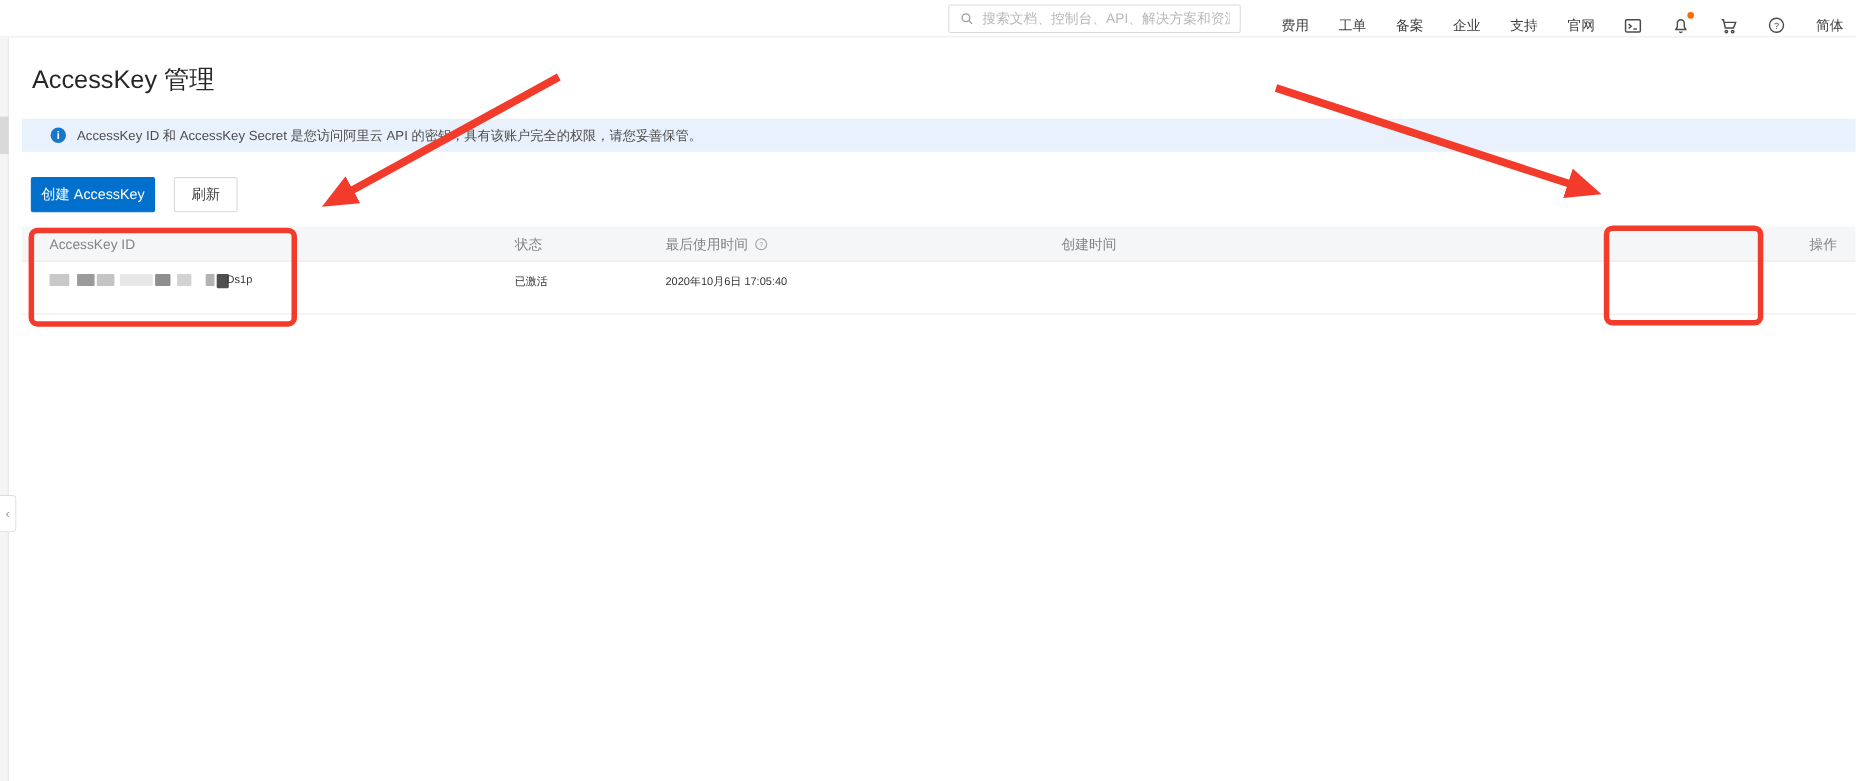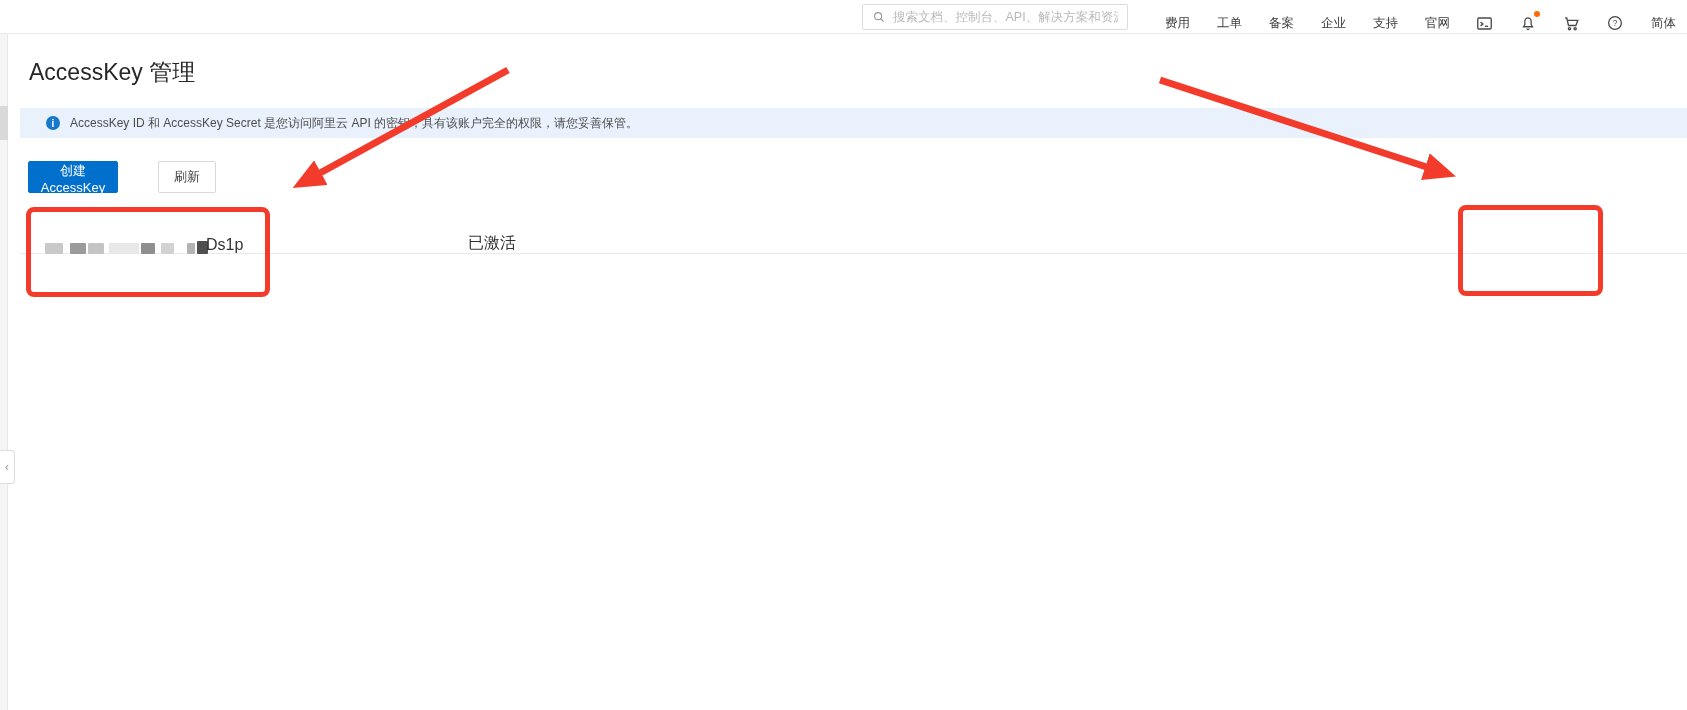--- a/index.html
+++ b/index.html
@@ -38,33 +38,33 @@
     font-weight:400; color:#262626; }
   .banner { position:absolute; left:20px; right:0; top:108px; height:30px;
     background:#e8f1fc; display:flex; align-items:center; padding-left:26px; gap:10px; }
   .info-icon { width:14px; height:14px; border-radius:50%; background:#1677cb; color:#fff;
     font-size:10px; font-weight:bold; display:flex; align-items:center; justify-content:center;
     font-style:normal; flex:0 0 auto; }
   .banner-text { font-size:12px; color:#4d4d4d; }
 
   .btn { position:absolute; top:161px; height:32px; font-size:13px; border-radius:2px;
     cursor:pointer; font-family:inherit; }
-  .btn-primary { left:28px; width:90px; background:#0070cc; border:1px solid #0070cc; color:#fff; }
+  .btn-primary { left:28px; width:113px; background:#0070cc; border:1px solid #0070cc; color:#fff; }
   .btn-default { left:158px; width:58px; background:#fff; border:1px solid #d9d9d9; color:#3d3d3d; }
 
   
   .table { position:absolute; left:20px; right:0; top:206px; }
   .thead { position:relative; height:32px; background:#f5f6f7; border-bottom:1px solid #e8e8e8; }
   .th { position:absolute; top:0; height:32px; display:flex; align-items:center;
     font-size:12.5px; color:#848484; gap:5px; white-space:nowrap; }
   .th-id { left:25px; } .th-status { left:448px; } .th-last { left:585px; }
   .th-created { left:945px; } .th-actions { right:17px; }
   .trow { position:relative; height:48px; background:#fff; border-bottom:1px solid #ebebeb; }
-  .td { position:absolute; top:0; height:48px; display:flex; align-items:flex-end;
-    font-size:16px; color:#333; white-space:nowrap; }
+  .td { position:absolute; top:11px; height:48px; display:flex; align-items:flex-start;
+    font-size:10px; color:#333; white-space:nowrap; }
   .td-id { left:25px; } .td-status { left:448px; } .td-last { left:585px; }
   .td-created { left:945px; } .td-actions { right:10px; gap:17px; }
   .mask { display:inline-block; height:11px; margin-right:2px; border-radius:1px; }
   .m1{width:18px;background:#c9c9c9;margin-right:7px;}
   .m2{width:16px;background:#9b9b9b;}
   .m3{width:16px;background:#c4c4c4;margin-right:5px;}
   .m4{width:30px;background:#e8e8e8;}
   .m5{width:14px;background:#8f8f8f;margin-right:6px;}
   .m6{width:13px;background:#d2d2d2;margin-right:13px;}
   .m7{width:8px;background:#b3b3b3;}
@@ -143,33 +143,47 @@
 
   <div class="banner">
     <i class="info-icon">i</i>
     <span class="banner-text">AccessKey ID 和 AccessKey Secret 是您访问阿里云 API 的密钥，具有该账户完全的权限，请您妥善保管。</span>
   </div>
 
   <button class="btn btn-primary">创建 AccessKey</button>
   <button class="btn btn-default">刷新</button>
 
   <div class="table">
+    <div class="thead">
+      <span class="th th-id">AccessKey ID</span>
+      <span class="th th-status">状态</span>
+      <span class="th th-last">
+        <span>最后使用时间</span>
+        <svg width="14" height="14" viewBox="0 0 24 24" fill="none" stroke="#a5a5a5" stroke-width="1.8">
+          <circle cx="12" cy="12" r="8.5"></circle>
+          <text x="12" y="16" text-anchor="middle" font-size="11" fill="#a5a5a5" stroke="none" font-family="Liberation Sans,sans-serif">?</text>
+        </svg>
+      </span>
+      <span class="th th-created">创建时间</span>
+      <span class="th th-actions">操作</span>
+    </div>
     <div class="trow">
       <span class="td td-id">
         <span class="mask m1"></span>
         <span class="mask m2"></span>
         <span class="mask m3"></span>
         <span class="mask m4"></span>
         <span class="mask m5"></span>
         <span class="mask m6"></span>
         <span class="mask m7"></span>
         <span class="mask m8"></span>
         <span class="id-suffix">Ds1p</span>
       </span>
       <span class="td td-status">已激活</span>
+      <span class="td td-last">2020年10月6日 17:05:40</span>
     </div>
   </div>
 
   <div class="annot-rect rect-left"></div>
   <div class="annot-rect rect-right"></div>
   <svg class="annot-svg" width="1687" height="710" viewBox="0 0 1687 710">
     <defs>
       <marker id="ah" markerWidth="4.6" markerHeight="4" refX="3.4" refY="2" orient="auto">
         <path d="M0,0 L4.6,2 L0,4 z" fill="#f23b2b"></path>
       </marker>

